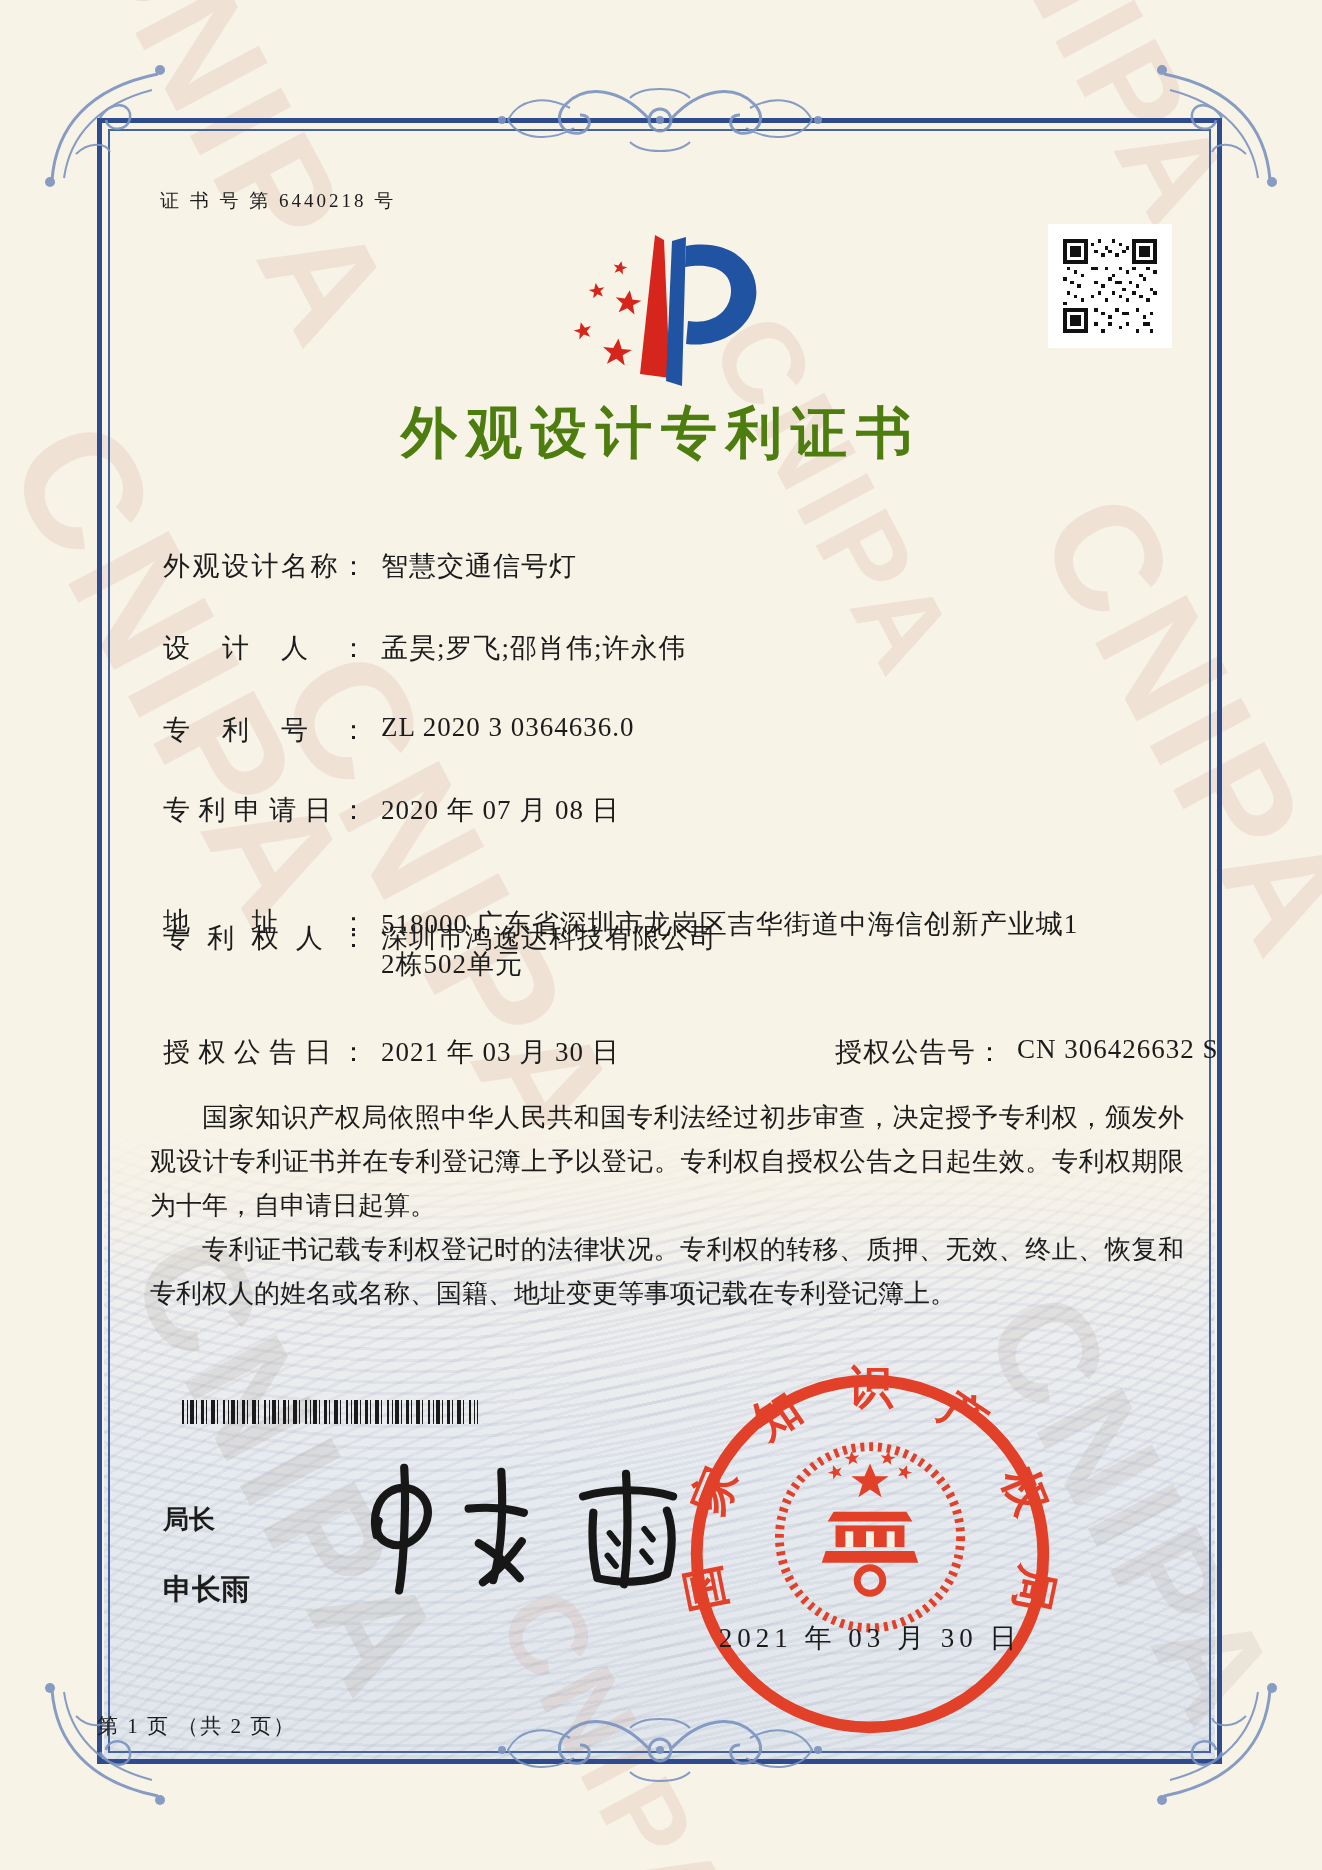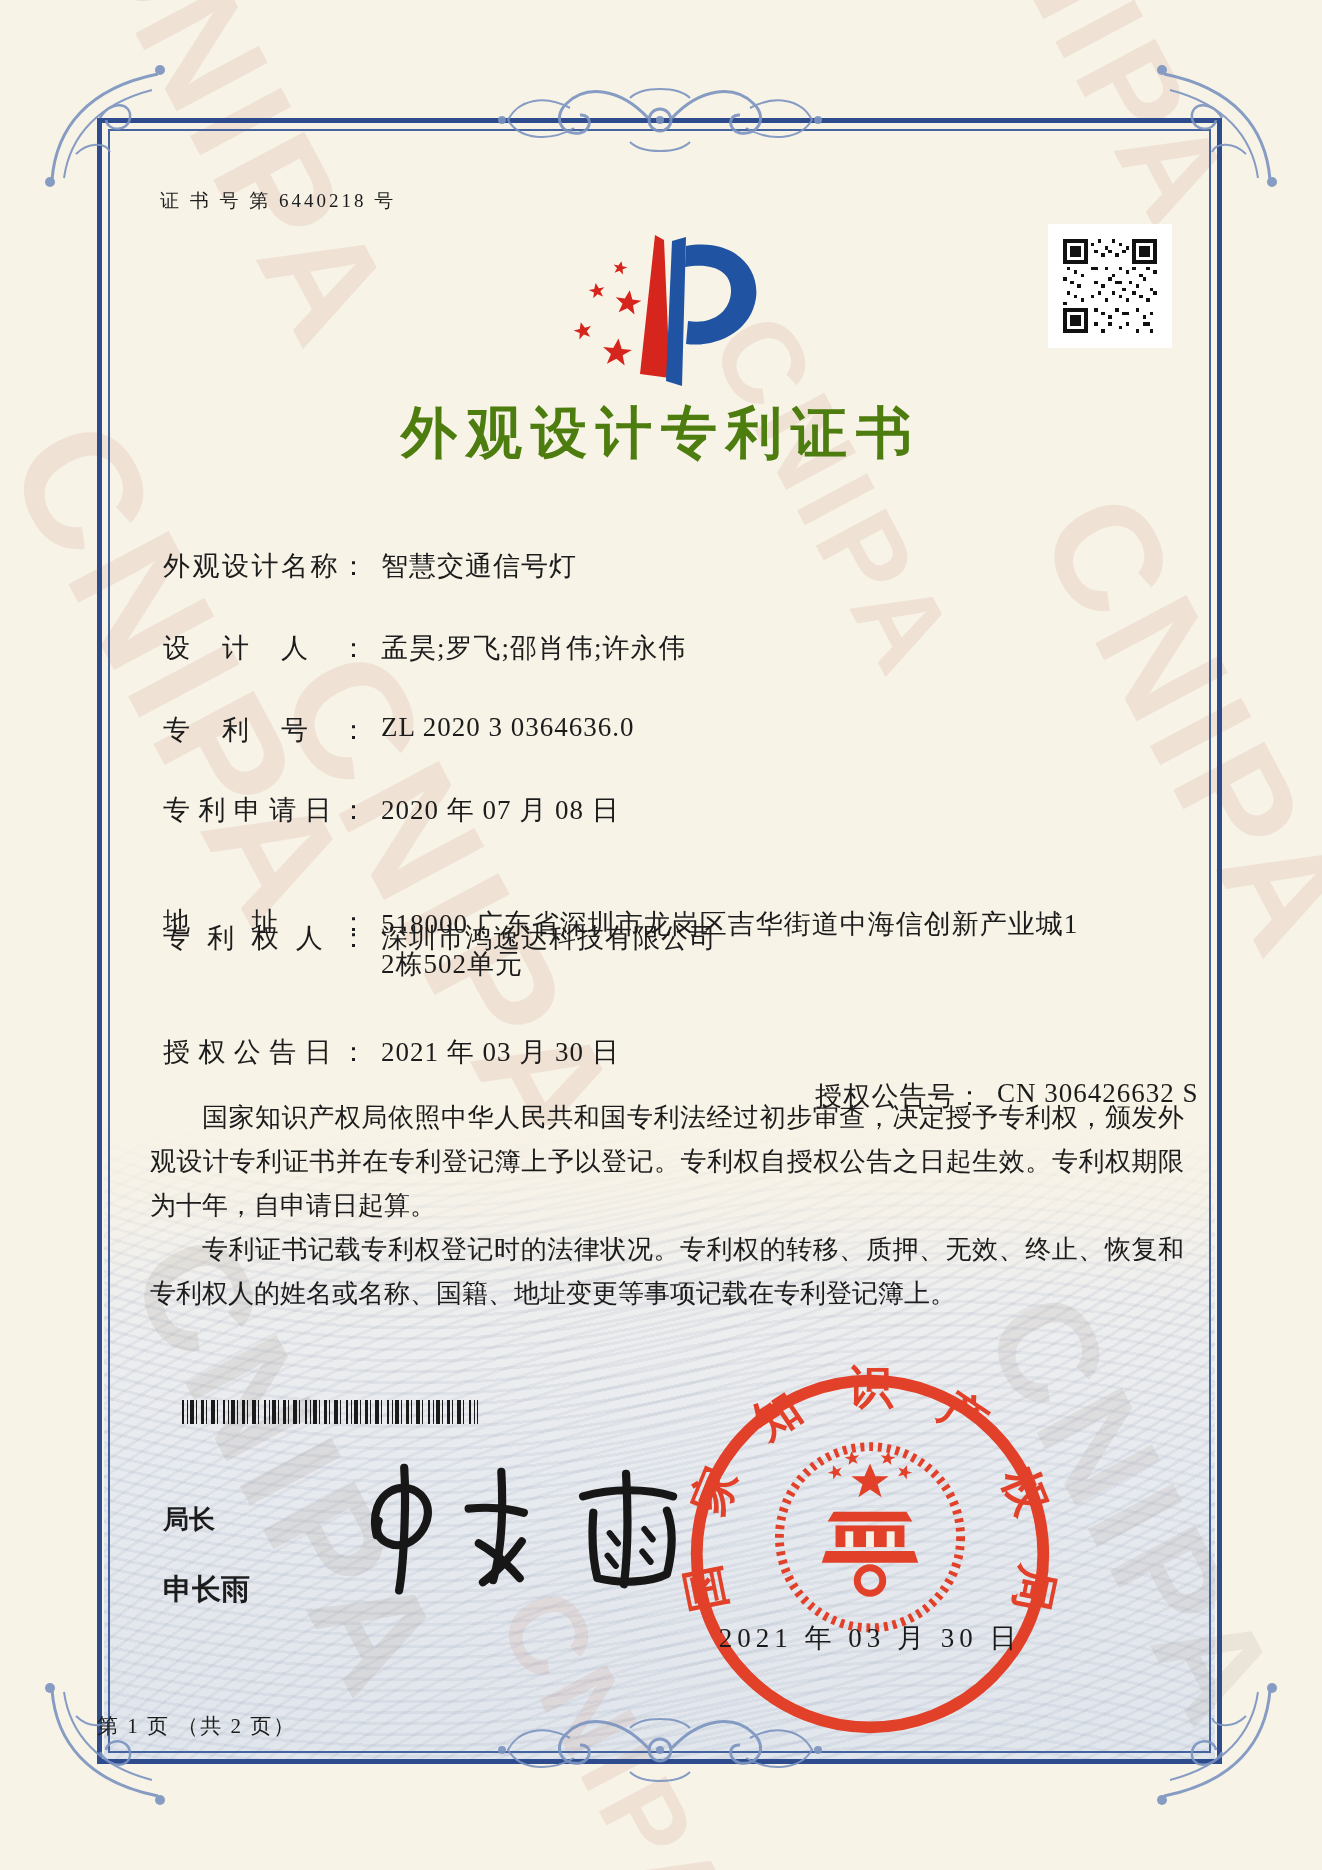--- a/index.html
+++ b/index.html
@@ -27,21 +27,21 @@
   .logo{position:absolute;left:560px;top:226px;z-index:3;}
   .qr-pad{position:absolute;left:1048px;top:224px;width:124px;height:124px;background:#ffffff;z-index:3;}
   .qr{position:absolute;left:12px;top:12px;}
   .title{position:absolute;left:0;right:0;top:396px;z-index:3;text-align:center;
          font-size:56px;font-weight:700;letter-spacing:9px;color:#4d7c0f;}
   
   .row{position:absolute;left:163px;z-index:3;font-size:27px;white-space:nowrap;}
   .lbl{display:inline-block;width:204px;text-align:justify;text-align-last:justify;vertical-align:top;}
   .val{margin-left:14px;letter-spacing:1px;}
   .addr-val{display:inline-block;margin-left:14px;letter-spacing:1px;line-height:40px;white-space:normal;vertical-align:top;}
-  .grant2{position:absolute;left:652px;top:0;margin-top:44px;}
+  .grant2{position:absolute;left:672px;top:0;}
   
   .body-text{position:absolute;left:150px;top:1096px;width:1034px;z-index:3;font-size:26px;
              line-height:44px;text-align:justify;}
   .body-text p{margin:0;text-indent:2em;}
   
   .barcode{position:absolute;left:182px;top:1400px;width:296px;height:24px;z-index:3;
     background:repeating-linear-gradient(90deg,
       #1a1a1a 0 2px, transparent 2px 5px, #1a1a1a 5px 6px, transparent 6px 8px,
       #1a1a1a 8px 12px, transparent 12px 14px, #1a1a1a 14px 15px, transparent 15px 19px,
       #1a1a1a 19px 22px, transparent 22px 24px, #1a1a1a 24px 25px, transparent 25px 29px,

